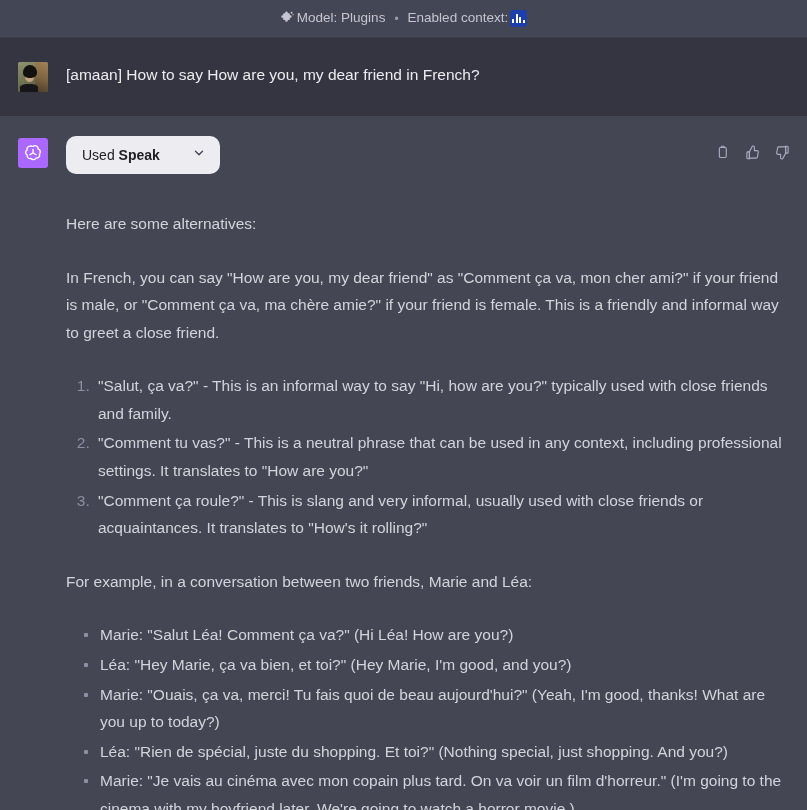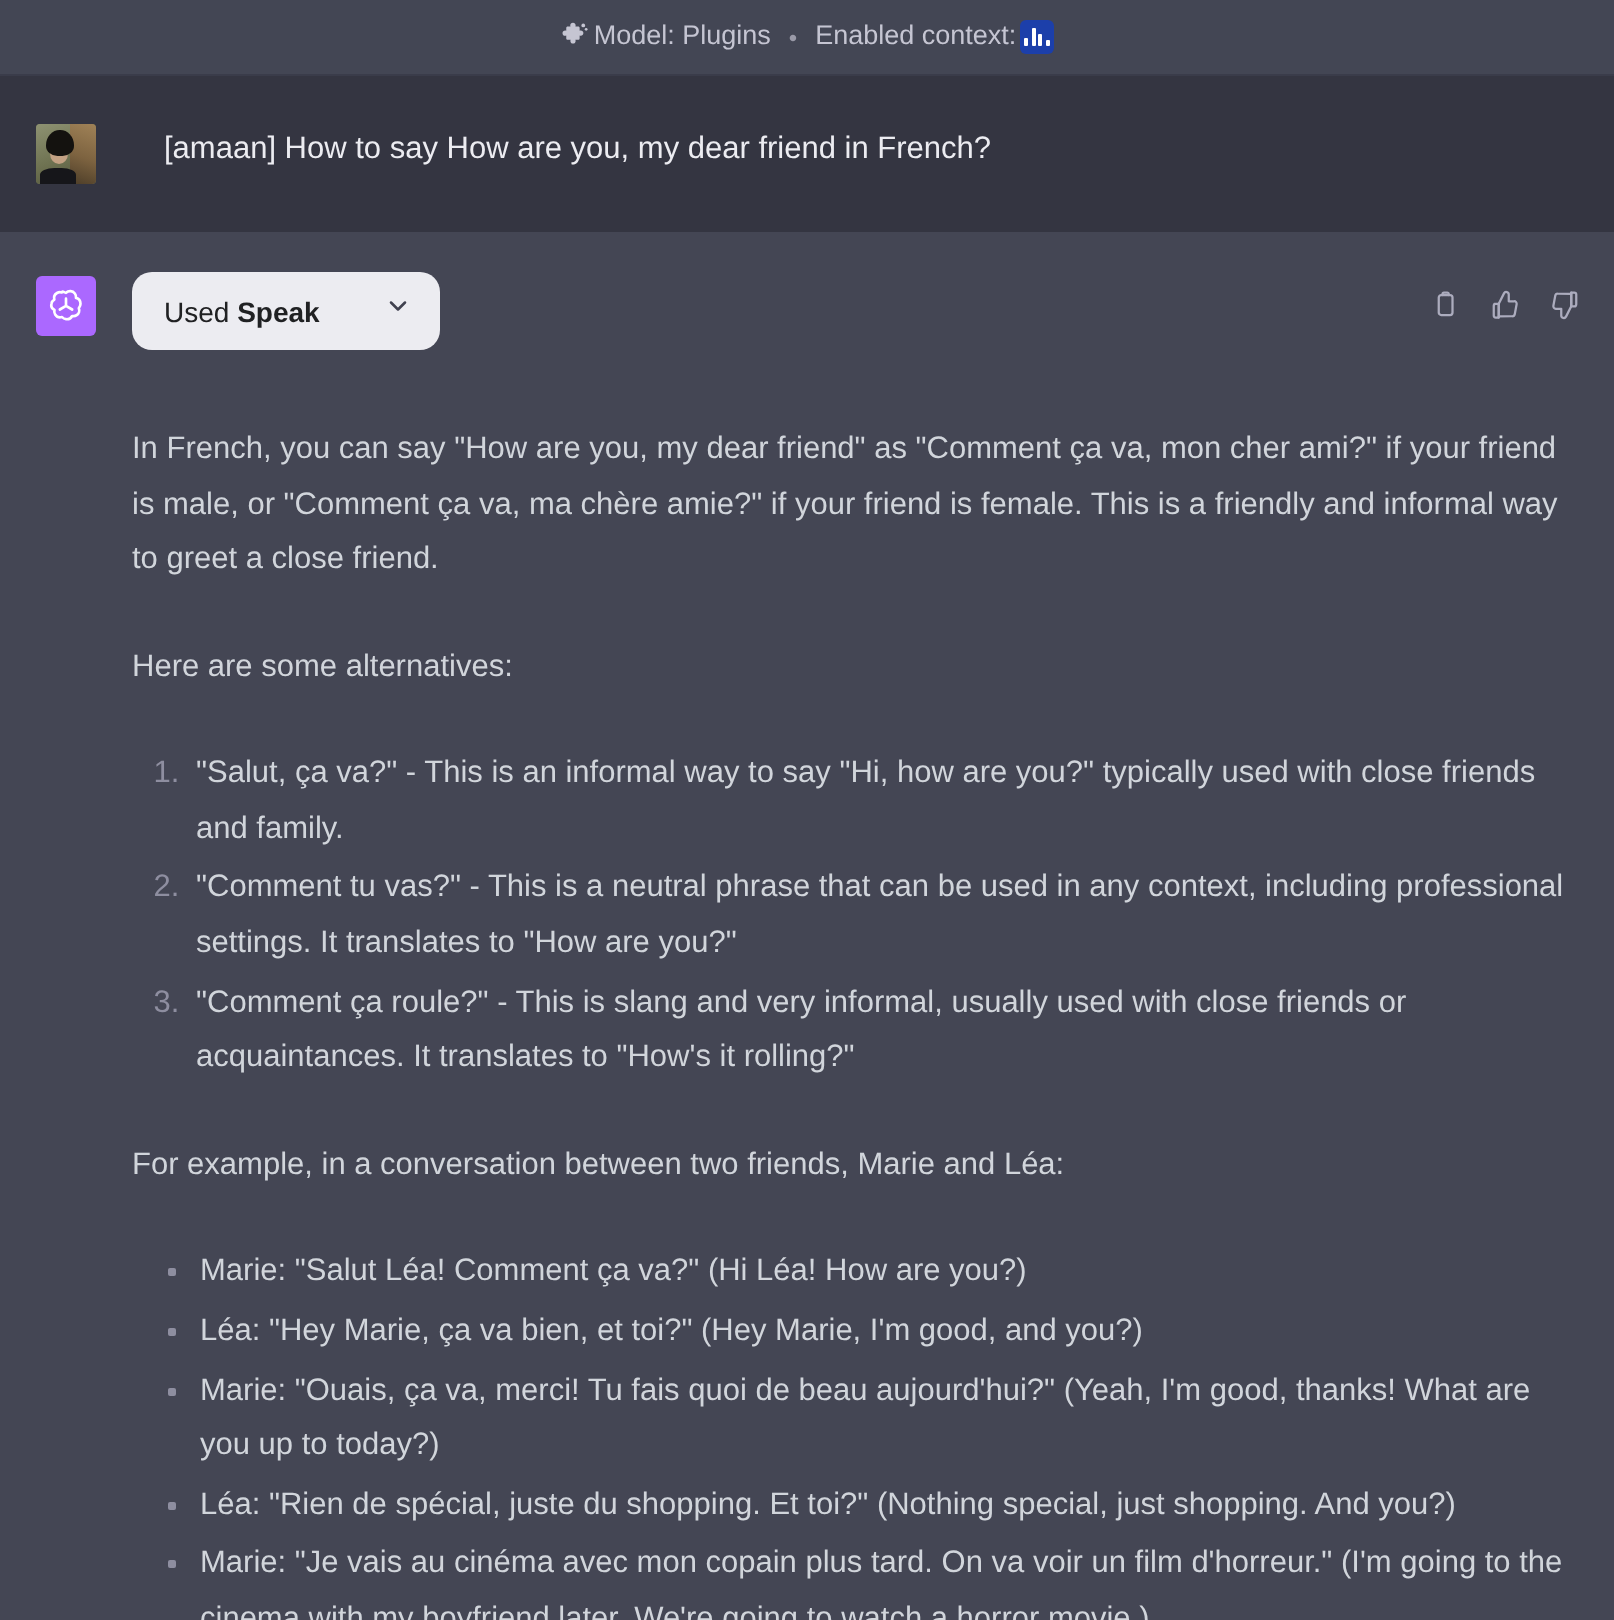--- a/index.html
+++ b/index.html
@@ -66,21 +66,20 @@
   .pb4 { height: 3px; }
 
   
   .msg {
     display: flex;
     box-sizing: border-box;
   }
   .msg-user {
     background: #343541;
     padding: 22px 0 24px 0;
-    gap: 16px;
   }
   .msg-assistant {
     background: #444654;
     padding: 20px 0 0 0;
     position: relative;
   }
   .avatar-col {
     width: 66px;
     flex: 0 0 66px;
     display: flex;
@@ -291,22 +290,22 @@
     <div class="plugin-pill">
       <span class="pill-text"><span>Used </span><b>Speak</b></span>
       <span class="chev">
         <svg width="14" height="14" viewBox="0 0 24 24" fill="none" stroke="#40414f" stroke-width="2.2" stroke-linecap="round" stroke-linejoin="round">
           <polyline points="6 9 12 15 18 9"></polyline>
         </svg>
       </span>
     </div>
 
     <div class="md">
+      <p>Here are some alternatives:</p>
       <p>In French, you can say "How are you, my dear friend" as "Comment ça va, mon cher ami?" if your friend is male, or "Comment ça va, ma chère amie?" if your friend is female. This is a friendly and informal way to greet a close friend.</p>
-      <p>Here are some alternatives:</p>
       <ol>
         <li>"Salut, ça va?" - This is an informal way to say "Hi, how are you?" typically used with close friends and family.</li>
         <li>"Comment tu vas?" - This is a neutral phrase that can be used in any context, including professional settings. It translates to "How are you?"</li>
         <li>"Comment ça roule?" - This is slang and very informal, usually used with close friends or acquaintances. It translates to "How's it rolling?"</li>
       </ol>
       <p>For example, in a conversation between two friends, Marie and Léa:</p>
       <ul>
         <li>Marie: "Salut Léa! Comment ça va?" (Hi Léa! How are you?)</li>
         <li>Léa: "Hey Marie, ça va bien, et toi?" (Hey Marie, I'm good, and you?)</li>
         <li>Marie: "Ouais, ça va, merci! Tu fais quoi de beau aujourd'hui?" (Yeah, I'm good, thanks! What are you up to today?)</li>

